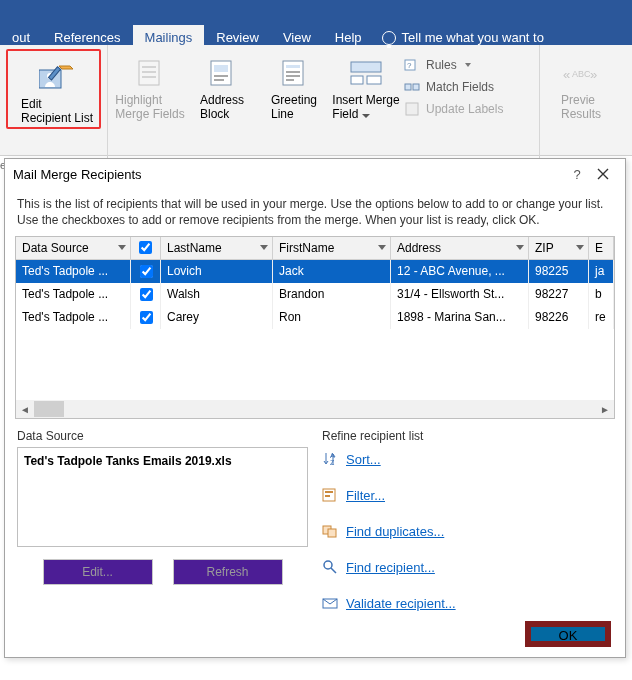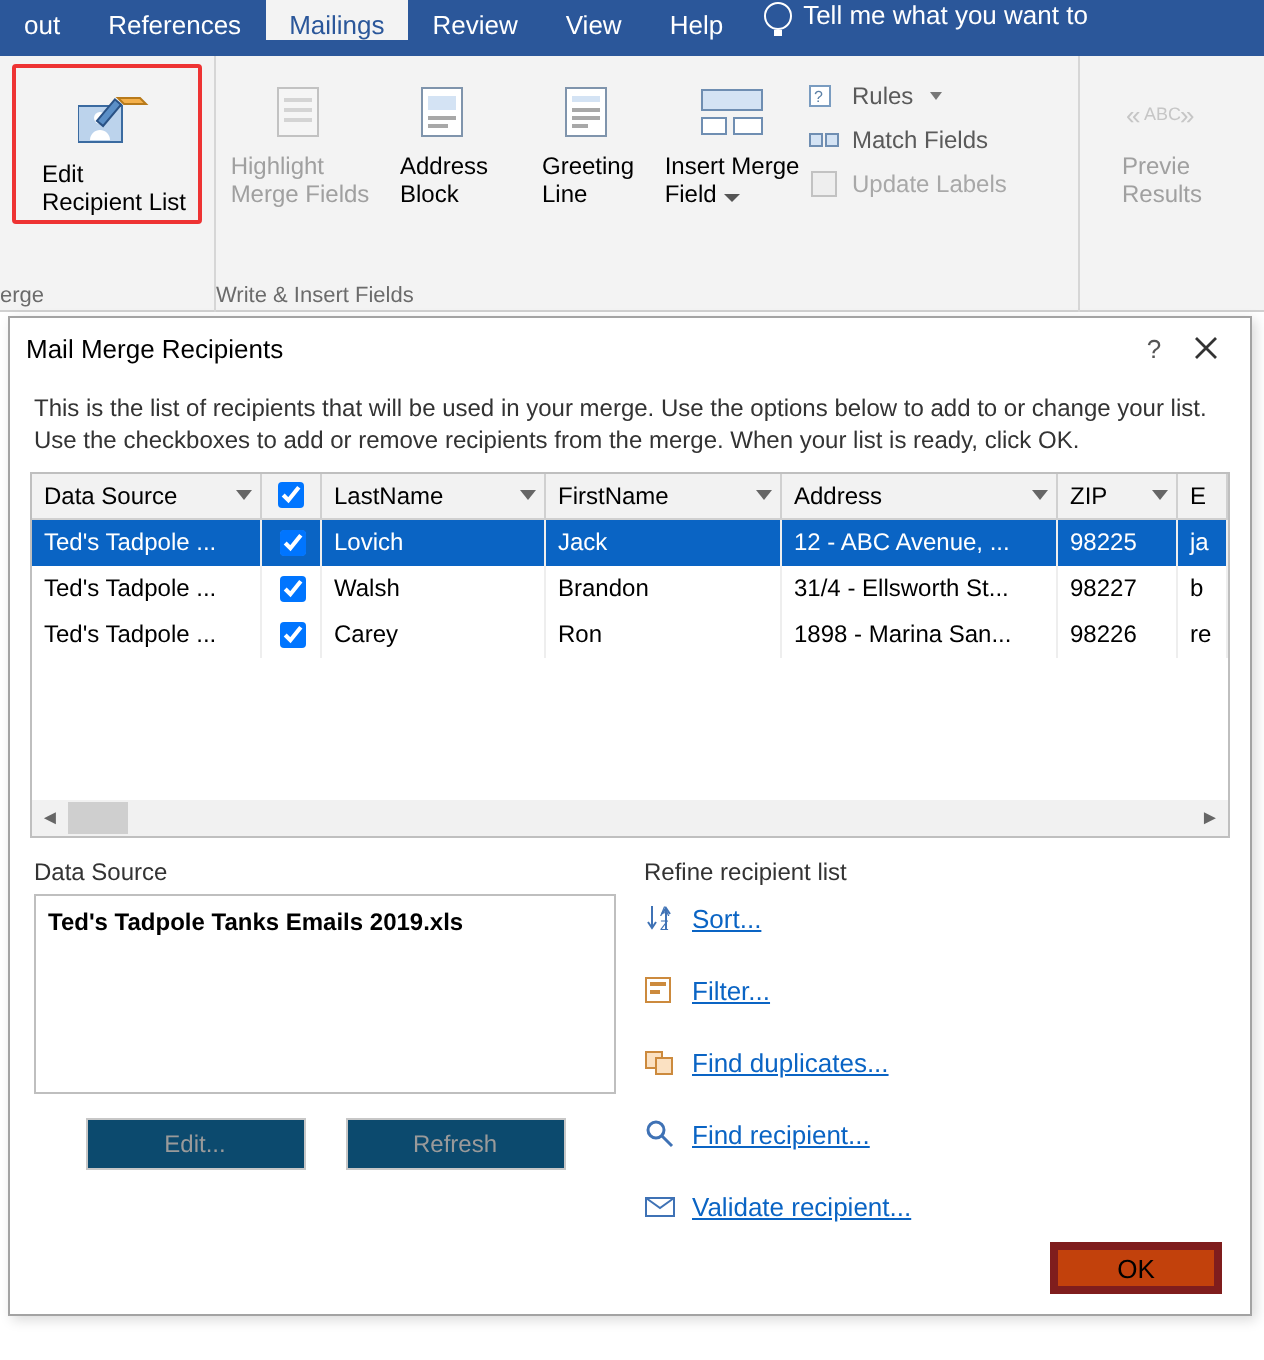--- a/index.html
+++ b/index.html
@@ -1,19 +1,19 @@
 <!DOCTYPE html>
 <html><head>
 <meta charset="utf-8">
 <style>
   * { box-sizing: border-box; font-family: "Segoe UI", Tahoma, sans-serif; }
   html, body { margin:0; padding:0; width:632px; height:680px; background:#fff; overflow:hidden; }
   
   .ribbon { height:156px; background:#f3f3f3; border-bottom:1px solid #d0d0d0; position:relative; }
-  .tabs { height:28px; display:flex; align-items:flex-start; background:#2b579a; color:#fff; font-size:13px; }
+  .tabs { height:45px; display:flex; align-items:flex-end; background:#2b579a; color:#fff; font-size:13px; }
   .tab { padding:5px 12px 0; cursor:default; }
   .tab.active { background:#f3f3f3; color:#2b579a; }
   .tell { display:flex; align-items:center; gap:6px; padding:0 8px; font-size:13px; }
   .bulb { width:14px; height:14px; border:1.5px solid #fff; border-radius:50%; position:relative; }
   .bulb:after { content:""; position:absolute; bottom:-4px; left:4px; width:4px; height:3px; background:#fff; }
   
   .ribwrap { display:flex; height:128px; }
   .grp { border-right:1px solid #d6d6d6; padding:4px 6px 0; position:relative; }
   .grp-label { position:absolute; bottom:2px; left:0; right:0; text-align:left; font-size:11px; color:#6b6b6b; }
   .bigbtn { display:inline-flex; flex-direction:column; align-items:center; width:72px; cursor:default; }
@@ -49,26 +49,26 @@
   .tbody { flex:1; overflow:hidden; }
   .hscroll { height:18px; background:#f1f1f1; display:flex; align-items:center; }
   .hscroll .arrow { width:18px; height:18px; display:flex; align-items:center; justify-content:center; color:#666; font-size:10px; }
   .hscroll .track { flex:1; height:16px; position:relative; }
   .hscroll .thumb { position:absolute; left:0; top:0; width:30px; height:16px; background:#cfcfcf; }
   .lower { display:flex; gap:14px; padding:10px 12px 0; }
   .panel { flex:1; }
   .panel .plabel { font-size:12px; color:#333; margin-bottom:4px; }
   .dsbox { border:1px solid #bfbfbf; height:100px; padding:6px; font-size:12px;font-weight:bold; }
   .btnrow { display:flex; gap:20px; margin-top:12px; justify-content:center; }
-  .graybtn { width:110px; height:26px; border:1px solid #c7c7c7; background:#0c4a6e; color:#9a9a9a; font-size:12px; }
+  .graybtn { width:110px; height:26px; border:1px solid #c7c7c7; background:#4c1d95; color:#9a9a9a; font-size:12px; }
   .refine { display:flex; flex-direction:column; gap:20px; font-size:13px; padding-top:4px; }
   .rlink { display:flex; align-items:center; gap:8px; color:#0a64c4; cursor:default; }
   .rlink .txt { text-decoration:underline; }
   .footer { display:flex; justify-content:flex-end; padding:10px 14px; margin-top:auto; }
-  .okbtn { width:86px; height:26px; border:4px solid #7f1d1d; background:#c2410c; font-size:13px; }
+  .okbtn { width:86px; height:26px; border:6px solid #7f1d1d; background:#0369a1; font-size:13px; }
 </style>
 </head>
 <body>
 
 <div class="ribbon">
   <div class="tabs">
     <div class="tab">out</div>
     <div class="tab">References</div>
     <div class="tab active">Mailings</div>
     <div class="tab">Review</div>

